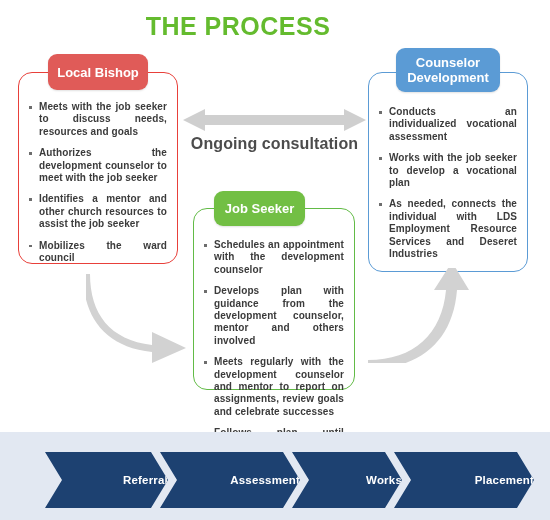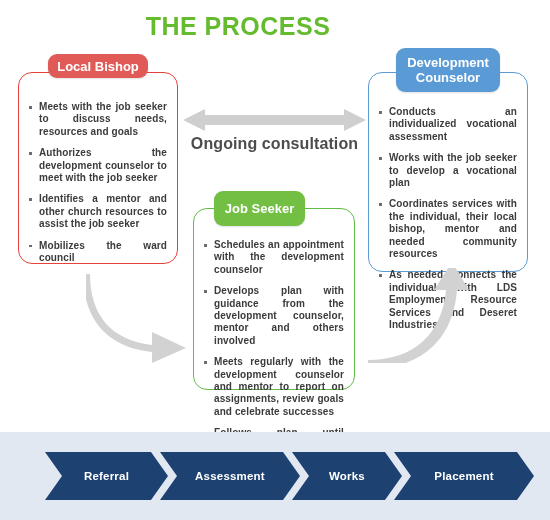--- a/index.html
+++ b/index.html
@@ -89,21 +89,21 @@
     justify-content: center;
     z-index: 5;
   }
 
   
   #panel-bishop {
     left: 18px; top: 72px; width: 160px; height: 192px;
     border: 1.6px solid #e8403a;
   }
   #badge-bishop {
-    left: 48px; top: 54px; width: 100px; height: 24px;
+    left: 48px; top: 54px; width: 100px; height: 36px;
     background: #e05b58;
     box-shadow: 0 1px 2px rgba(0,0,0,0.12);
     text-align: right;
   }
   #body-bishop { top: 28px; }
 
   
   #panel-seeker {
     left: 193px; top: 208px; width: 162px; height: 182px;
     border: 1.6px solid #62bb46;
@@ -156,25 +156,25 @@
     position: absolute;
     left: 0;
     top: 432px;
     width: 550px;
     height: 88px;
     background: #e2e8f2;
   }
   .chev {
     position: absolute;
     top: 452px;
-    height: 48px;
+    height: 56px;
     background: #1d4171;
     display: flex;
     align-items: center;
-    justify-content: center;
+    justify-content: flex-end;
     color: #ffffff;
     font-size: 11.5px;
     font-weight: bold;
     letter-spacing: 0.2px;
     clip-path: polygon(0 0, calc(100% - 17px) 0, 100% 50%, calc(100% - 17px) 100%, 0 100%, 17px 50%);
   }
   #chev-0 { left: 45px;  width: 123px; }
   #chev-1 { left: 160px; width: 140px; }
   #chev-2 { left: 292px; width: 110px; }
   #chev-3 { left: 394px; width: 140px; }
@@ -212,29 +212,28 @@
   </div>
   <div class="badge" id="badge-seeker">
     <span>Job Seeker</span>
   </div>
 
   <div class="panel" id="panel-counselor">
     <div class="panel-body" id="body-counselor">
       <ul class="bullets">
         <li>Conducts an individualized vocational assessment</li>
         <li>Works with the job seeker to develop a vocational plan</li>
-        <li>Coordinates services with the individual, their local bishop, mentor and needed community resources</li>
         <li>As needed, connects the individual with LDS Employment Resource Services and Deseret Industries</li>
       </ul>
     </div>
   </div>
   <div class="badge" id="badge-counselor">
     <div>
+      <div>Counselor</div>
       <div>Development</div>
-      <div>Counselor</div>
     </div>
   </div>
 
   <div id="consultation">
     <svg width="183" height="24" viewBox="0 0 183 24">
       <polygon points="0,12 22,1 22,7 161,7 161,1 183,12 161,23 161,17 22,17 22,23" fill="#cfcfcf"></polygon>
     </svg>
     <div id="consultation-label">Ongoing consultation</div>
   </div>
 

